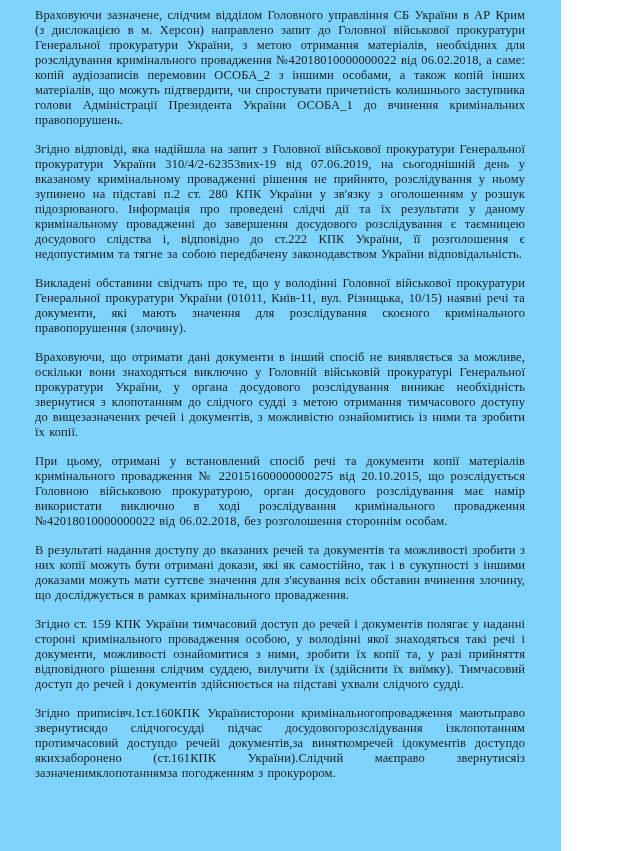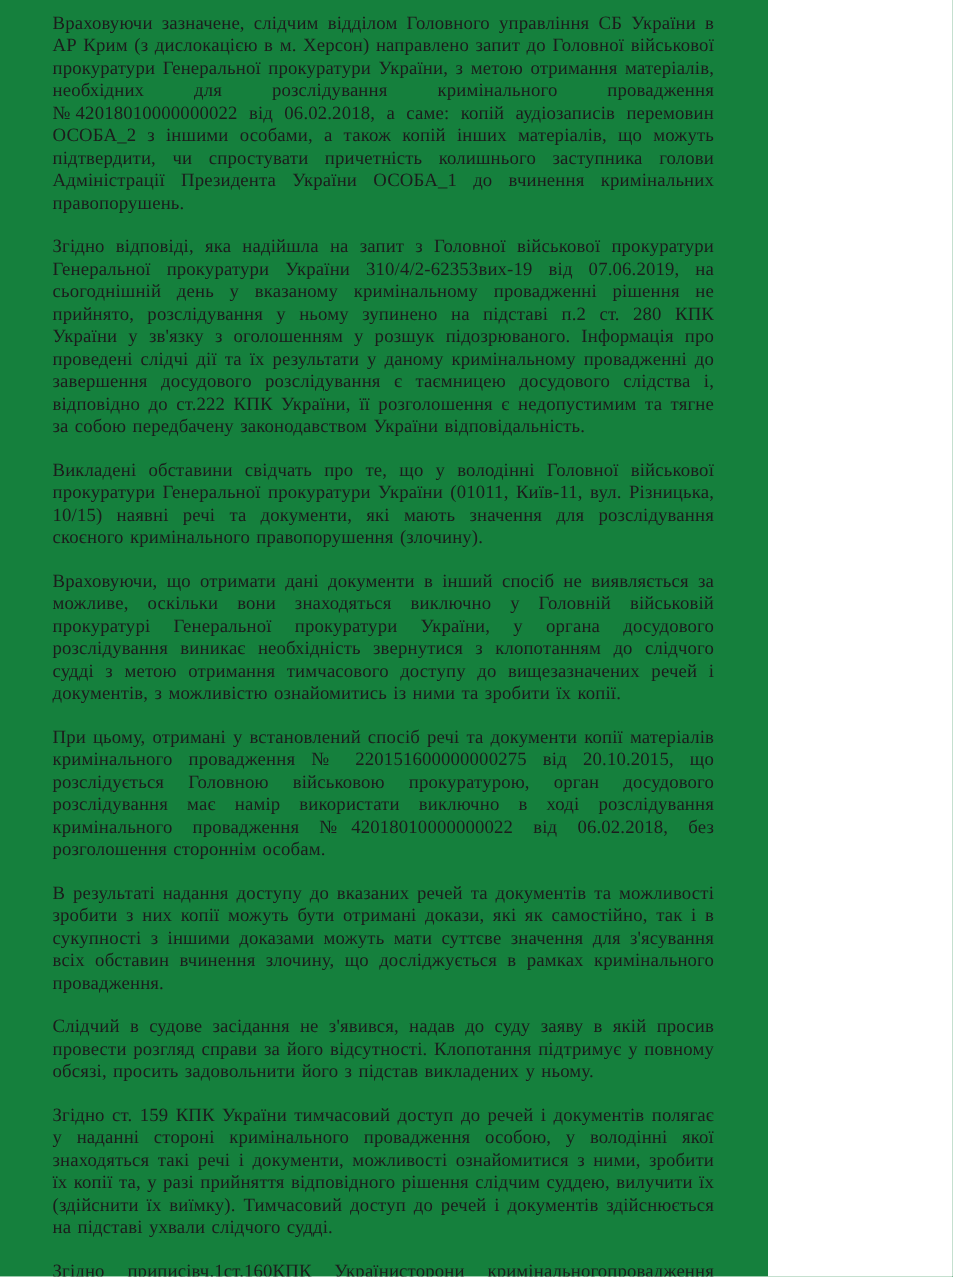--- a/index.html
+++ b/index.html
@@ -8,23 +8,23 @@
     background: #ffffff;
   }
   body {
     width: 635px;
     height: 851px;
     overflow: hidden;
     font-family: "Liberation Serif", "DejaVu Serif", serif;
   }
   .page {
     box-sizing: border-box;
-    width: 512px;
+    width: 561px;
     height: 851px;
-    background: #15803d;
+    background: #7dd3fc;
     padding: 8px 36px 0 35px;
   }
   .doc-paragraph {
     margin: 0 0 14px 0;
     font-size: 12.5px;
     line-height: 15px;
     color: #1c1c1c;
     text-align: justify;
     text-justify: inter-word;
     word-spacing: 1px;
@@ -34,16 +34,15 @@
 </head>
 <body>
 
 <div class="page">
   <p class="doc-paragraph">Враховуючи зазначене, слідчим відділом Головного управління СБ України в АР Крим (з дислокацією в м. Херсон) направлено запит до Головної військової прокуратури Генеральної прокуратури України, з метою отримання матеріалів, необхідних для розслідування кримінального провадження №42018010000000022 від 06.02.2018, а саме: копій аудіозаписів перемовин ОСОБА_2 з іншими особами, а також копій інших матеріалів, що можуть підтвердити, чи спростувати причетність колишнього заступника голови Адміністрації Президента України ОСОБА_1 до вчинення кримінальних правопорушень.</p>
   <p class="doc-paragraph">Згідно відповіді, яка надійшла на запит з Головної військової прокуратури Генеральної прокуратури України 310/4/2-62353вих-19 від 07.06.2019, на сьогоднішній день у вказаному кримінальному провадженні рішення не прийнято, розслідування у ньому зупинено на підставі п.2 ст. 280 КПК України у зв'язку з оголошенням у розшук підозрюваного. Інформація про проведені слідчі дії та їх результати у даному кримінальному провадженні до завершення досудового розслідування є таємницею досудового слідства і, відповідно до ст.222 КПК України, її розголошення є недопустимим та тягне за собою передбачену законодавством України відповідальність.</p>
   <p class="doc-paragraph">Викладені обставини свідчать про те, що у володінні Головної військової прокуратури Генеральної прокуратури України (01011, Київ-11, вул. Різницька, 10/15) наявні речі та документи, які мають значення для розслідування скоєного кримінального правопорушення (злочину).</p>
   <p class="doc-paragraph">Враховуючи, що отримати дані документи в інший спосіб не виявляється за можливе, оскільки вони знаходяться виключно у Головній військовій прокуратурі Генеральної прокуратури України, у органа досудового розслідування виникає необхідність звернутися з клопотанням до слідчого судді з метою отримання тимчасового доступу до вищезазначених речей і документів, з можливістю ознайомитись із ними та зробити їх копії.</p>
   <p class="doc-paragraph">При цьому, отримані у встановлений спосіб речі та документи копії матеріалів кримінального провадження № 220151600000000275 від 20.10.2015, що розслідується Головною військовою прокуратурою, орган досудового розслідування має намір використати виключно в ході розслідування кримінального провадження №42018010000000022 від 06.02.2018, без розголошення стороннім особам.</p>
   <p class="doc-paragraph">В результаті надання доступу до вказаних речей та документів та можливості зробити з них копії можуть бути отримані докази, які як самостійно, так і в сукупності з іншими доказами можуть мати суттєве значення для з'ясування всіх обставин вчинення злочину, що досліджується в рамках кримінального провадження.</p>
-  <p class="doc-paragraph">Слідчий в судове засідання не з'явився, надав до суду заяву в якій просив провести розгляд справи за його відсутності. Клопотання підтримує у повному обсязі, просить задовольнити його з підстав викладених у ньому.</p>
   <p class="doc-paragraph">Згідно ст. 159 КПК України тимчасовий доступ до речей і документів полягає у наданні стороні кримінального провадження особою, у володінні якої знаходяться такі речі і документи, можливості ознайомитися з ними, зробити їх копії та, у разі прийняття відповідного рішення слідчим суддею, вилучити їх (здійснити їх виїмку). Тимчасовий доступ до речей і документів здійснюється на підставі ухвали слідчого судді.</p>
   <p class="doc-paragraph">Згідно приписівч.1ст.160КПК Українисторони кримінальногопровадження маютьправо звернутисядо слідчогосудді підчас досудовогорозслідування ізклопотанням протимчасовий доступдо речейі документів,за виняткомречей ідокументів доступдо якихзаборонено (ст.161КПК України).Слідчий маєправо звернутисяіз зазначенимклопотаннямза погодженням з прокурором.</p>
 </div>
 
 </body></html>

